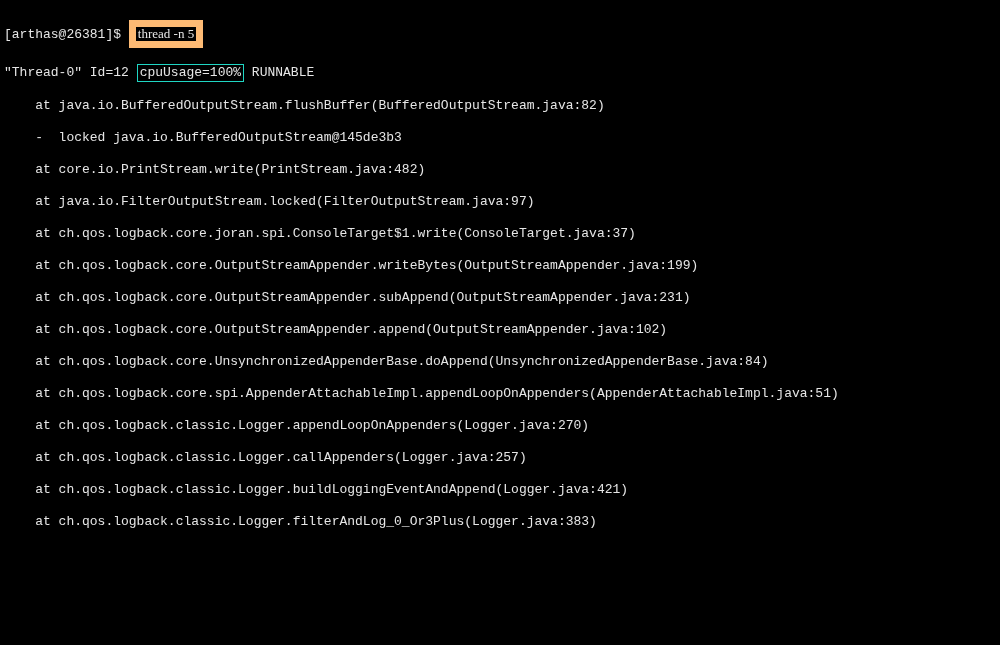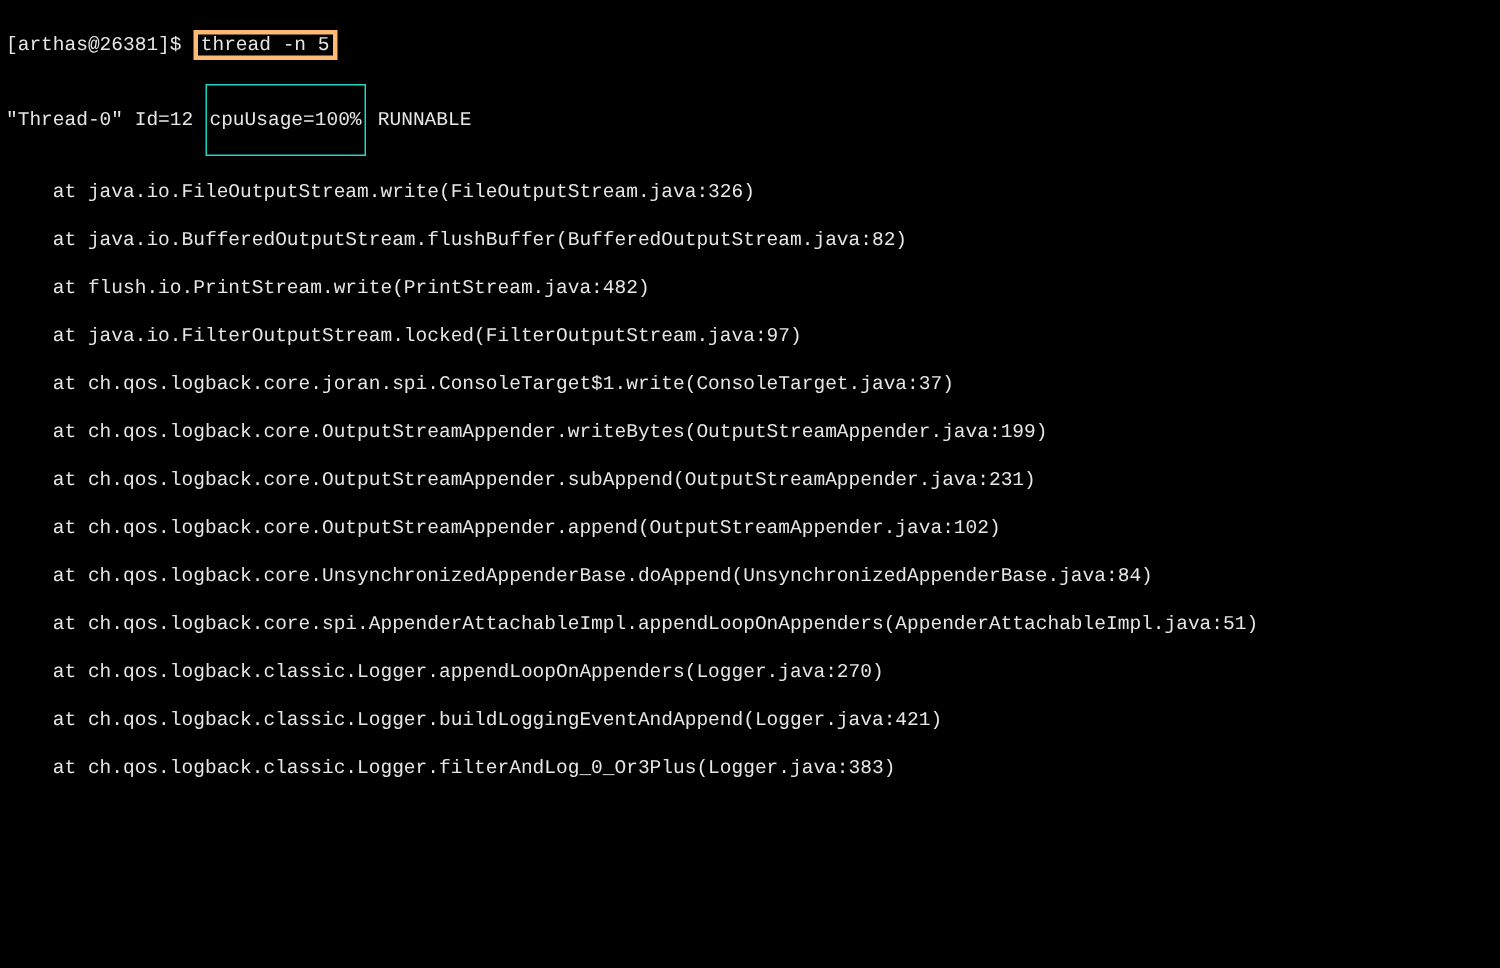--- a/index.html
+++ b/index.html
@@ -16,49 +16,51 @@
   }
   .terminal {
     padding: 4px 4px 4px 4px;
     white-space: pre;
   }
   .line {
     display: block;
     min-height: 16px;
   }
   .box-red {
-    border: 3px solid #fdba74;
+    border: 7px solid #fdba74;
     padding: 0 2px;
     display: inline-block;
     line-height: 14px;
+    font-family: Liberation Serif, serif;
   }
   .box-cyan {
     border: 1px solid #1fd6c4;
-    padding: 16px 2px;
+    padding: 1px 2px;
     display: inline-block;
     line-height: 14px;
   }
 </style>
 </head>
 <body>
 
 <div class="terminal">
 <span class="line"><span>[arthas@26381]$ </span><span class="box-red">thread -n 5</span></span>
 <span class="line"><span>"Thread-0" Id=12 </span><span class="box-cyan">cpuUsage=100%</span><span> RUNNABLE</span></span>
-<span class="line">    at java.io.FileOutputStream.write(FileOutputStream.java:326)</span>
 <span class="line">    at java.io.BufferedOutputStream.flushBuffer(BufferedOutputStream.java:82)</span>
-<span class="line">    at flush.io.PrintStream.write(PrintStream.java:482)</span>
+<span class="line">    -  locked java.io.BufferedOutputStream@145de3b3</span>
+<span class="line">    at core.io.PrintStream.write(PrintStream.java:482)</span>
 <span class="line">    at java.io.FilterOutputStream.locked(FilterOutputStream.java:97)</span>
 <span class="line">    at ch.qos.logback.core.joran.spi.ConsoleTarget$1.write(ConsoleTarget.java:37)</span>
 <span class="line">    at ch.qos.logback.core.OutputStreamAppender.writeBytes(OutputStreamAppender.java:199)</span>
 <span class="line">    at ch.qos.logback.core.OutputStreamAppender.subAppend(OutputStreamAppender.java:231)</span>
 <span class="line">    at ch.qos.logback.core.OutputStreamAppender.append(OutputStreamAppender.java:102)</span>
 <span class="line">    at ch.qos.logback.core.UnsynchronizedAppenderBase.doAppend(UnsynchronizedAppenderBase.java:84)</span>
 <span class="line">    at ch.qos.logback.core.spi.AppenderAttachableImpl.appendLoopOnAppenders(AppenderAttachableImpl.java:51)</span>
 <span class="line">    at ch.qos.logback.classic.Logger.appendLoopOnAppenders(Logger.java:270)</span>
+<span class="line">    at ch.qos.logback.classic.Logger.callAppenders(Logger.java:257)</span>
 <span class="line">    at ch.qos.logback.classic.Logger.buildLoggingEventAndAppend(Logger.java:421)</span>
 <span class="line">    at ch.qos.logback.classic.Logger.filterAndLog_0_Or3Plus(Logger.java:383)</span>
 
 
 
 
 
 
 
 

